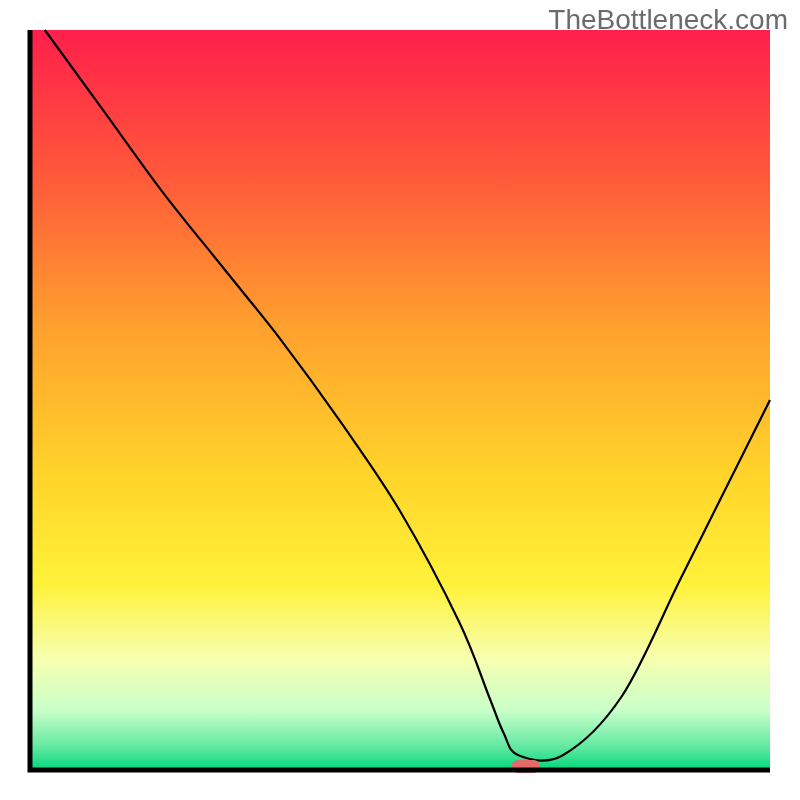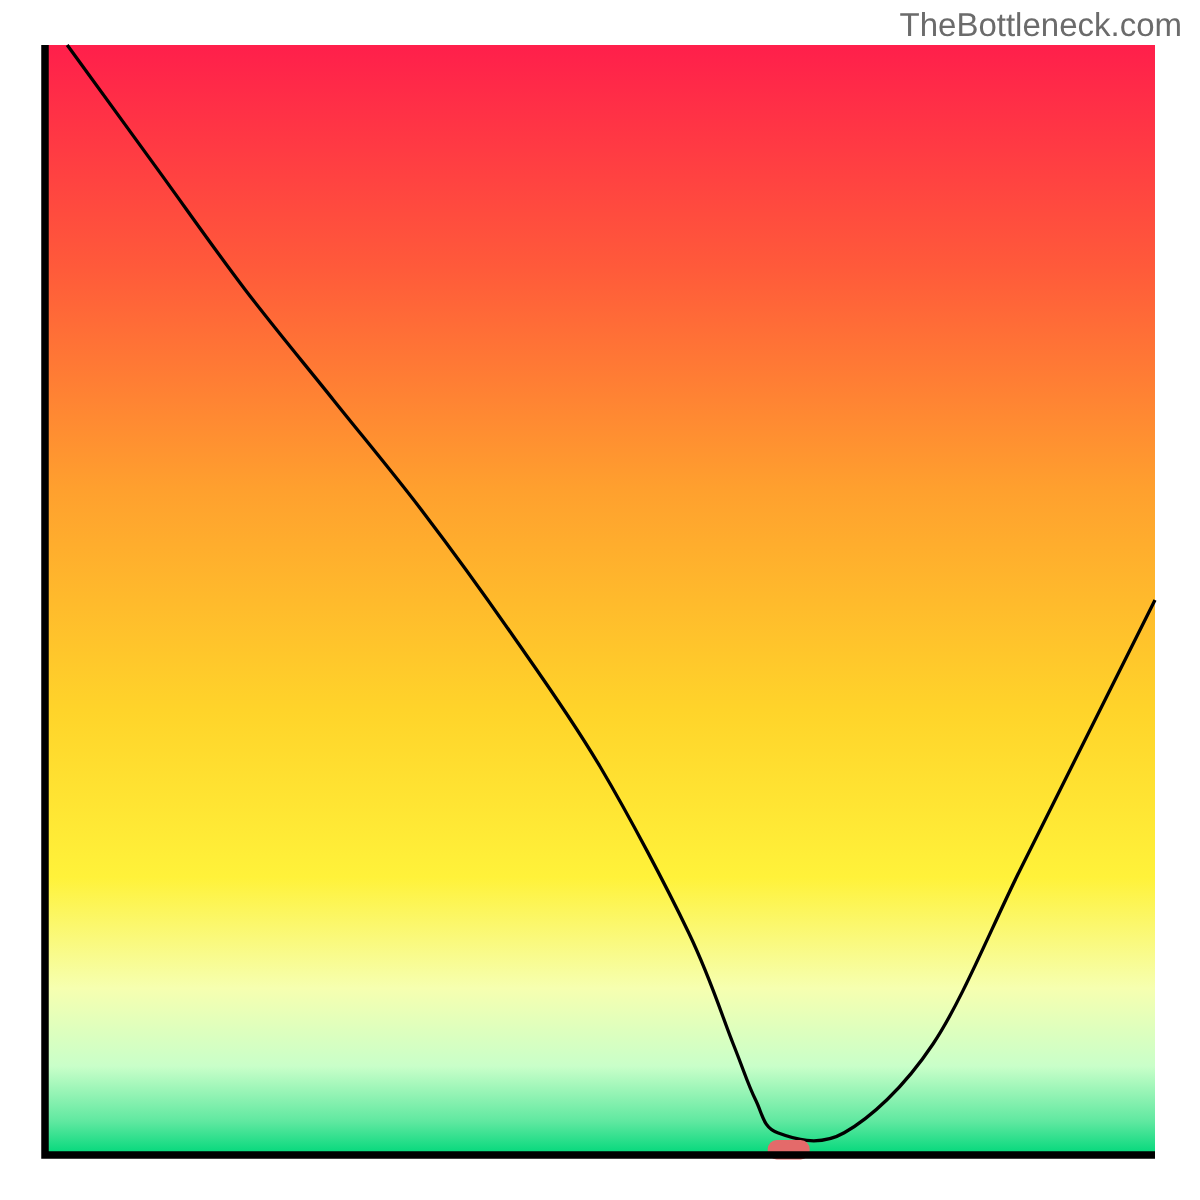--- a/index.html
+++ b/index.html
@@ -13,21 +13,21 @@
   .container {
     position: relative;
     width: 800px;
     height: 800px;
   }
   .watermark {
     position: absolute;
     top: 4px;
     right: 12px;
     color: #6b6b6b;
-    font-size: 22px;
+    font-size: 28px;
     z-index: 5;
   }
   svg.chart {
     position: absolute;
     top: 0;
     left: 0;
   }
 </style>
 </head>
 <body>

